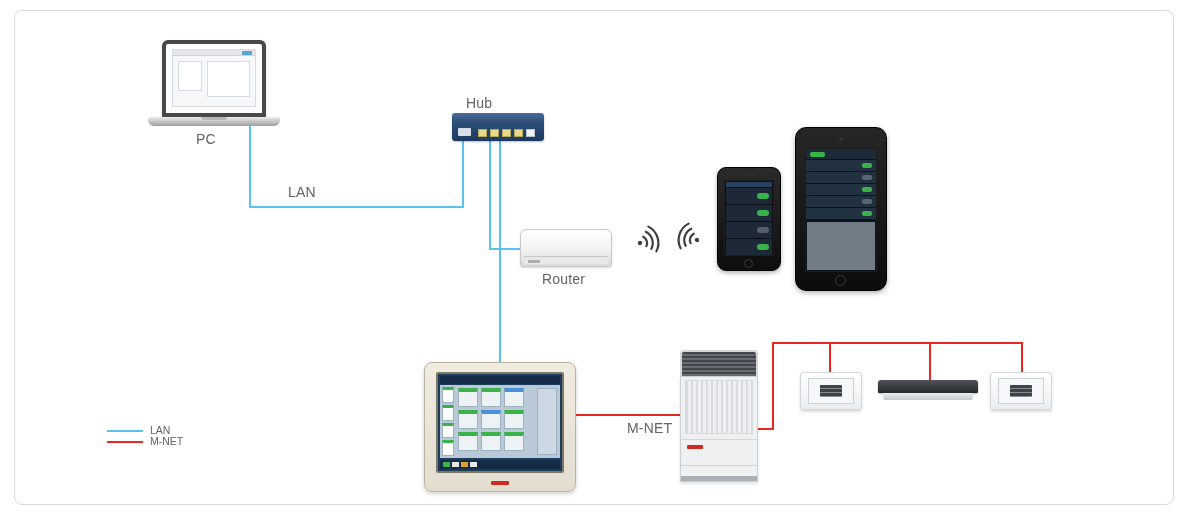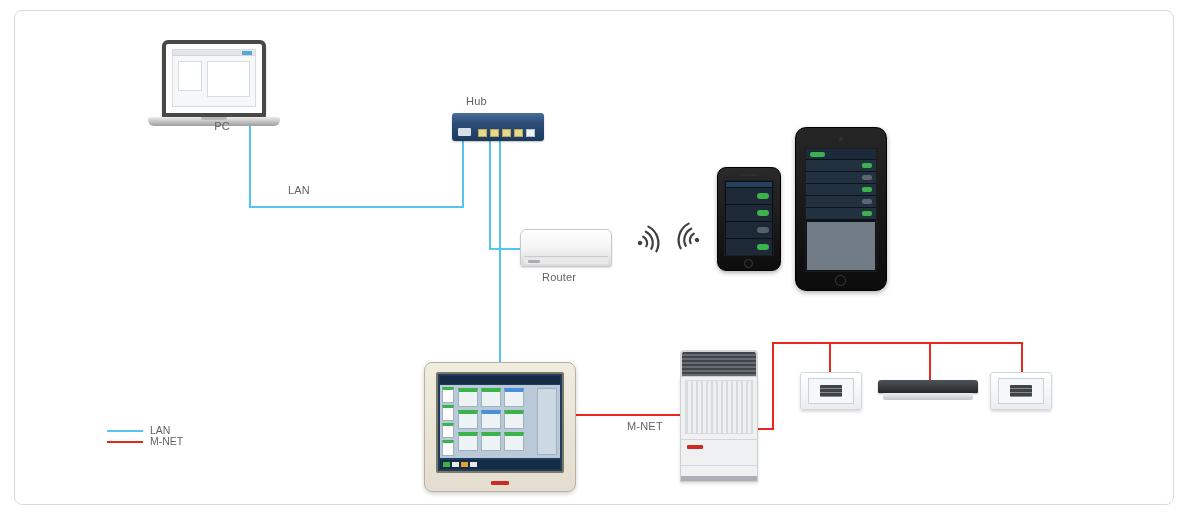--- a/index.html
+++ b/index.html
@@ -2,21 +2,21 @@
 <html><head>
 <meta charset="utf-8">
 <style>
   *{box-sizing:border-box;margin:0;padding:0}
   html,body{background:#fff}
   .canvas{position:relative;width:1189px;height:516px;background:#fff;overflow:hidden;
           font-family:"Liberation Sans",sans-serif;color:#636363}
   .frame{position:absolute;left:14px;top:10px;width:1160px;height:495px;
          border:1px solid #dadada;border-radius:8px}
   .wires{position:absolute;left:0;top:0;width:1189px;height:516px}
-  .lbl{position:absolute;font-size:11px;color:#636363;white-space:nowrap;letter-spacing:.2px}
+  .lbl{position:absolute;font-size:14px;color:#636363;white-space:nowrap;letter-spacing:.2px}
   .lbl-sm{position:absolute;font-size:10.5px;color:#636363;white-space:nowrap}
 
   
   .laptop{position:absolute;left:148px;top:40px;width:132px;height:88px}
   .laptop-screen{position:absolute;left:14px;top:0;width:104px;height:78px;background:#fdfdfd;
                  border:4px solid #484848;border-bottom-width:5px;border-radius:6px 6px 2px 2px;
                  box-shadow:0 1px 2px rgba(0,0,0,.2)}
   .lap-win{position:absolute;left:6px;top:5px;right:6px;bottom:6px;border:1px solid #d8dce0;background:#f6f7f8}
   .lap-win-head{height:6px;background:#e3e7ea;border-bottom:1px solid #d0d5d9;position:relative}
   .lap-blue{position:absolute;right:3px;top:1px;width:10px;height:4px;background:#58a6d8}
@@ -153,21 +153,21 @@
           <div class="lap-blue"></div>
         </div>
         <div class="lap-panel"></div>
         <div class="lap-panel2"></div>
       </div>
     </div>
     <div class="laptop-base">
       <div class="laptop-notch"></div>
     </div>
   </div>
-  <div class="lbl" style="left:196px;top:120px;width:34px;text-align:right">PC</div>
+  <div class="lbl" style="left:196px;top:131px;width:34px;text-align:left">PC</div>
 
   <div class="lbl" style="left:466px;top:95px">Hub</div>
   <div class="hub">
     <div class="hub-strip"></div>
     <div class="hub-ports">
       <div class="hub-port"></div>
       <div class="hub-port"></div>
       <div class="hub-port"></div>
       <div class="hub-port"></div>
       <div class="hub-port lt"></div>

